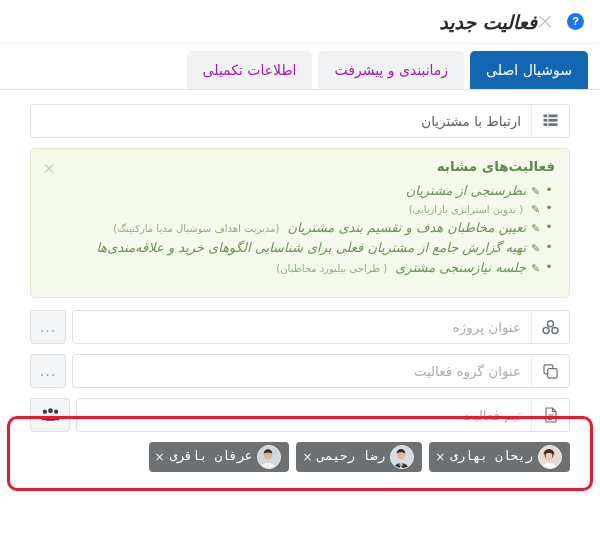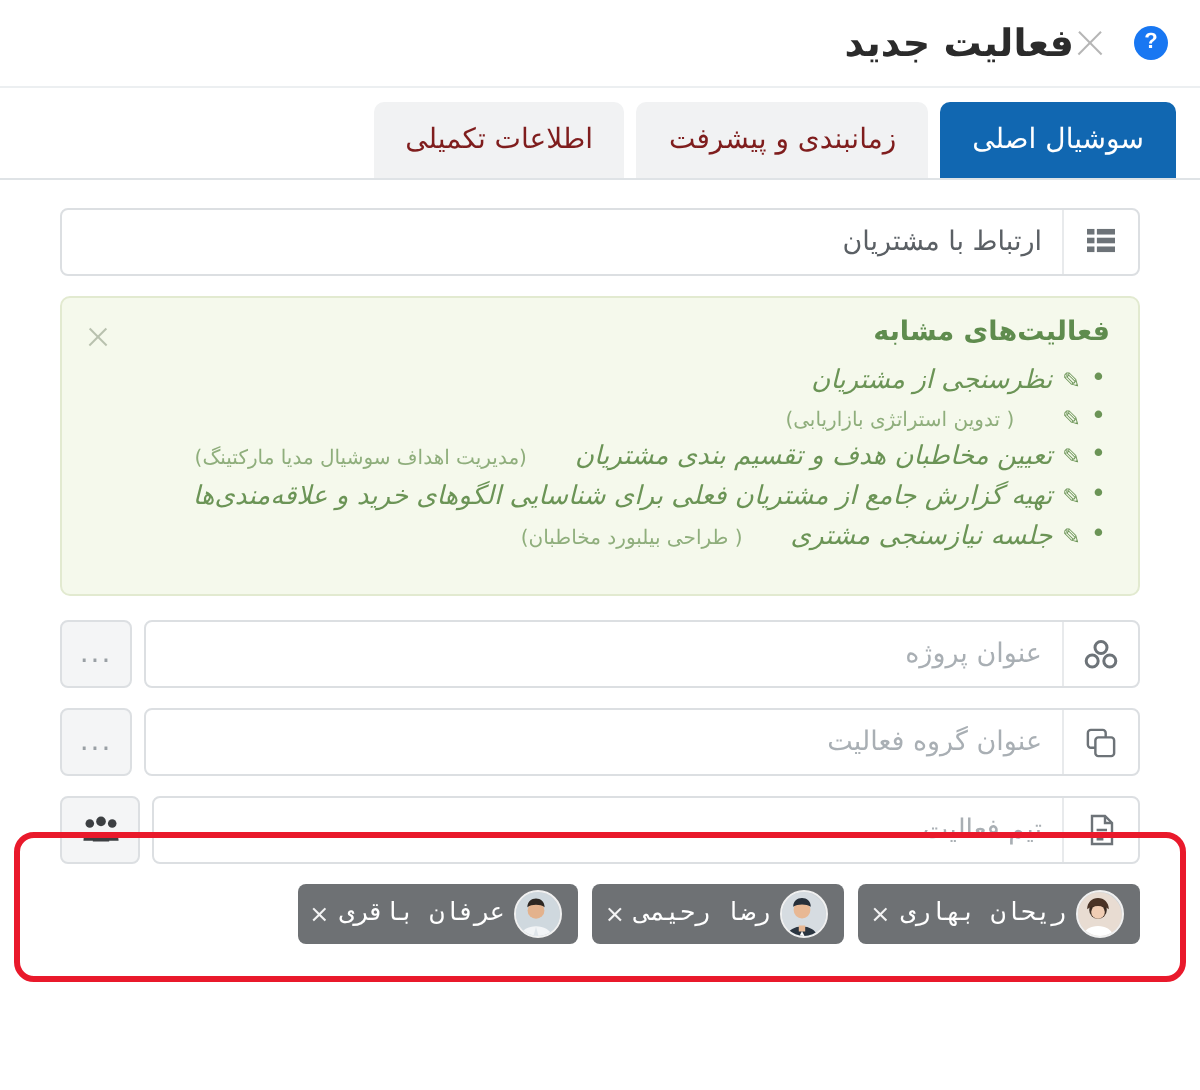--- a/index.html
+++ b/index.html
@@ -26,20 +26,21 @@
     background: #ffffff;
     border-bottom: 1px solid #eceff1;
   }
   .header-title {
     flex: 1 1 auto;
     text-align: right;
     font-size: 19px;
     font-weight: bold;
     color: #2b2b2b;
     letter-spacing: 0;
+    font-style: italic;
   }
   .header-actions {
     display: flex; align-items: center;
     flex-direction: row-reverse;
     gap: 14px;
   }
   .help-icon {
     width: 17px; height: 17px;
     border-radius: 50%;
     background: #1877f2;
@@ -77,21 +78,21 @@
     align-items: flex-end;
     padding: 0 12px 0 0;
   }
   .tab {
     height: 38px;
     min-width: 96px;
     padding: 0 16px;
     margin-left: 6px;
     display: flex; align-items: center; justify-content: center;
     font-size: 14px;
-    color: #7f1d1d;
+    color: #a21caf;
     background: #f1f2f3;
     border-radius: 5px 5px 0 0;
     cursor: pointer;
     white-space: nowrap;
   }
   .tab.active {
     background: #1167b1;
     color: #ffffff;
   }
 
@@ -217,21 +218,21 @@
   .pen-icon {
     flex: 0 0 auto;
     color: #6b9456;
     font-size: 11px;
     transform: translateY(0px);
   }
   .item-text { flex: 0 1 auto; font-style: italic; }
   .item-note {
     font-size: 10px;
     color: #8fae7c;
-    margin-right: 19px;
+    margin-right: 3px;
   }
 
   
   .red-highlight {
     position: absolute;
     border: 3px solid #e9192b;
     border-radius: 10px;
     pointer-events: none;
     left: 7px;
     right: 7px;

